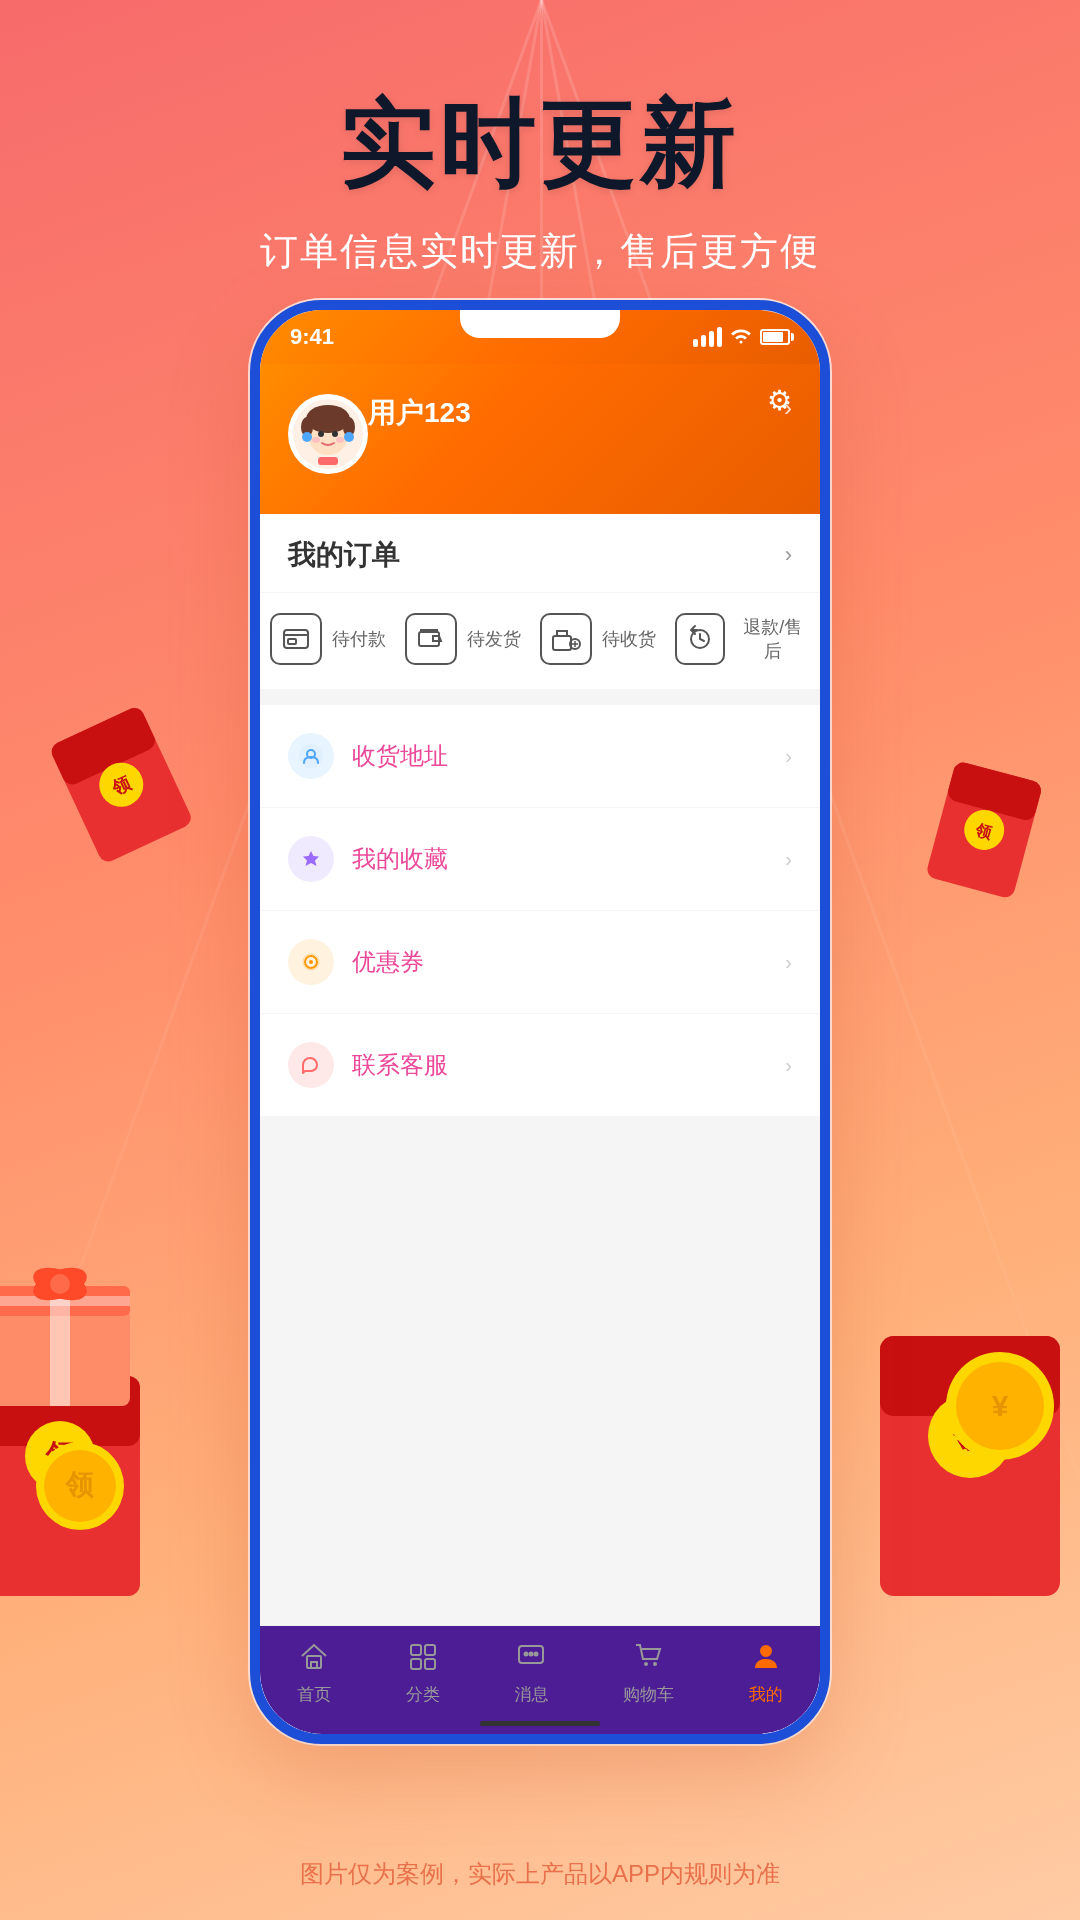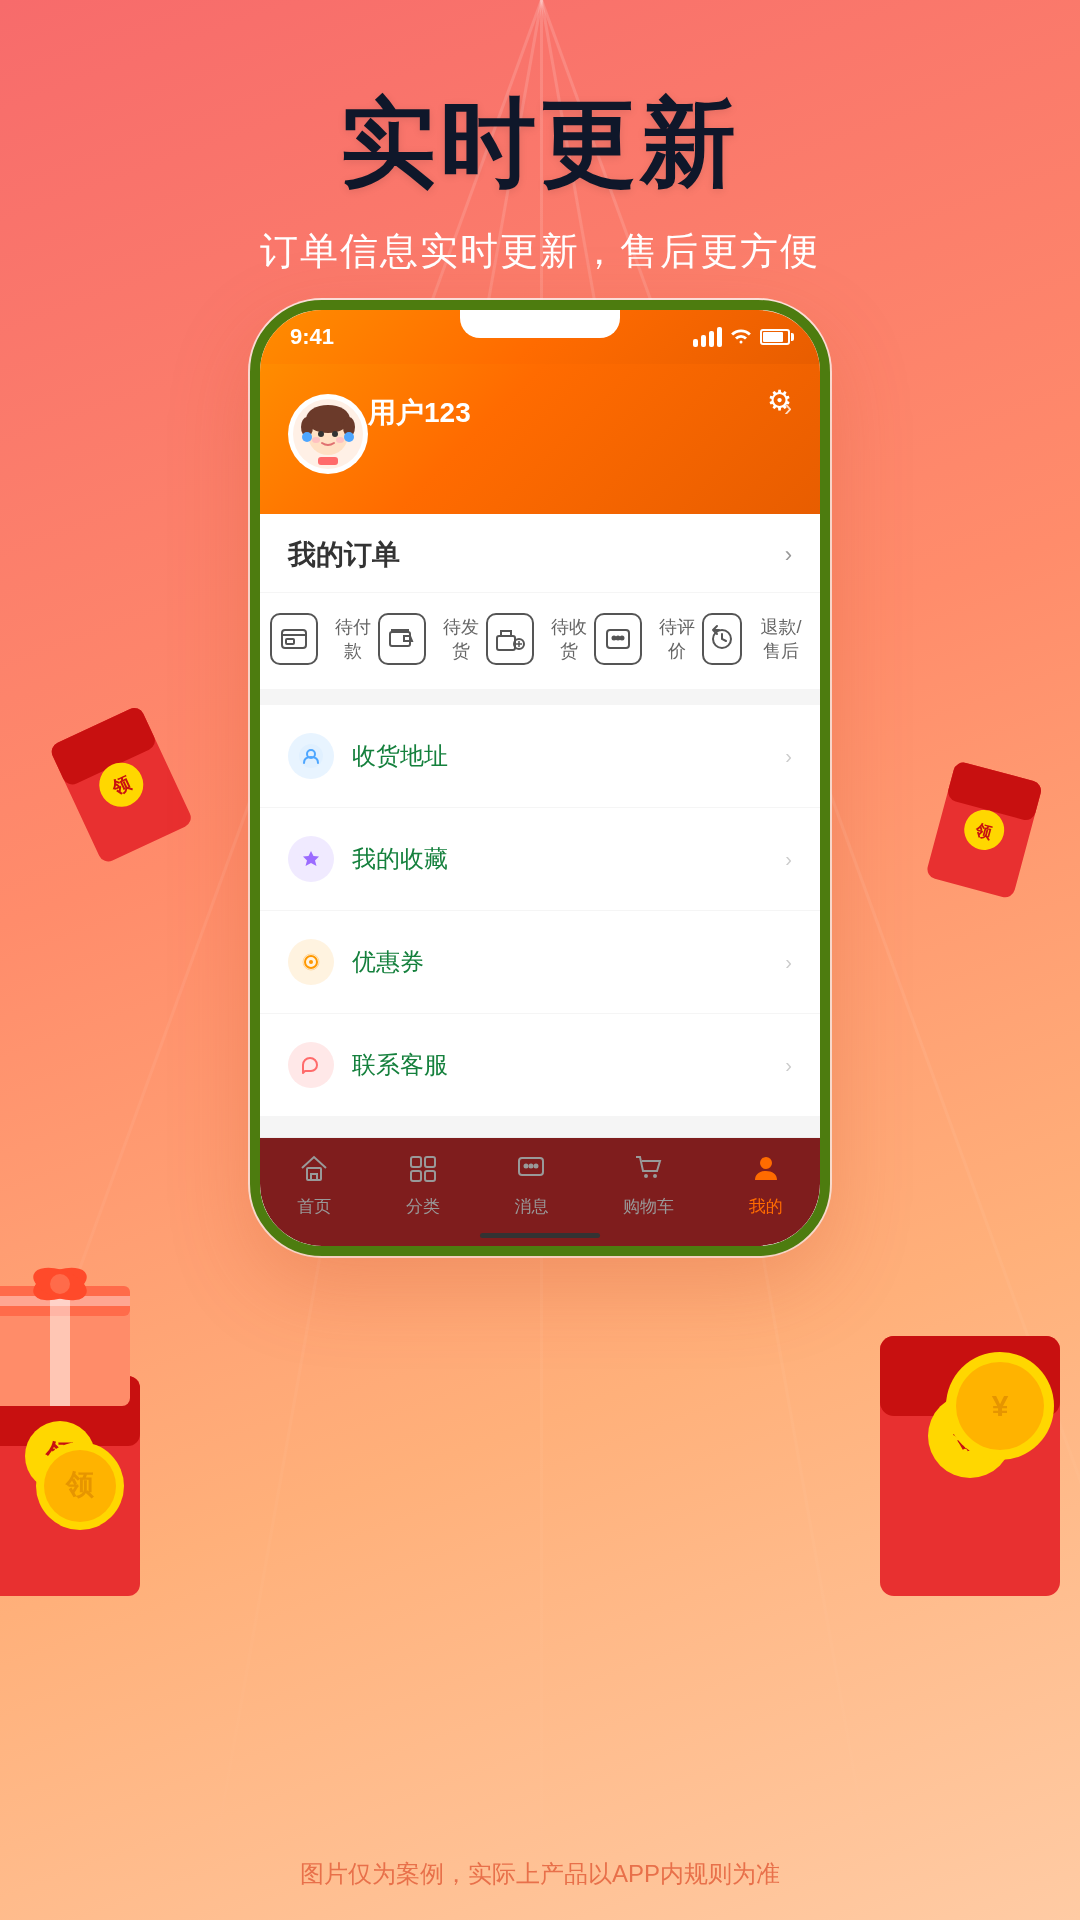--- a/index.html
+++ b/index.html
@@ -48,24 +48,24 @@
       position: absolute;
       top: 300px;
       left: 50%;
       transform: translateX(-50%);
       z-index: 3;
       width: 580px;
     }
 
     .phone-frame {
       width: 580px;
-      height: 956px;
+      height: 1444px;
       background: #f5f5f5;
       border-radius: 72px;
-      border: 10px solid #4d7c0f;
+      border: 10px solid #1d4ed8;
       box-shadow: 0 30px 80px rgba(200,80,40,0.25), 0 0 0 2px rgba(255,255,255,0.8);
       overflow: hidden;
       position: relative;
     }
 
     
     .status-bar {
       background: linear-gradient(135deg, #ff8c00 0%, #ff6b00 50%, #e85d00 100%);
       height: 54px;
       display: flex;
@@ -268,34 +268,34 @@
       background: #fff3e0;
       color: #ff9800;
     }
     .menu-icon-red {
       background: #ffe8e8;
       color: #ff6b6b;
     }
     .menu-text {
       flex: 1;
       font-size: 24px;
-      color: #15803d;
+      color: #ec4899;
     }
     .menu-arrow {
       color: #ccc;
       font-size: 20px;
     }
 
     
     .bottom-nav {
       position: absolute;
       bottom: 0;
       left: 0;
       right: 0;
-      background: #7f1d1d;
+      background: #4c1d95;
       border-top: 1px solid #eee;
       display: flex;
       justify-content: space-around;
       padding: 16px 0 28px;
       border-radius: 0 0 62px 62px;
     }
     .nav-item {
       display: flex;
       flex-direction: column;
       align-items: center;
@@ -532,31 +532,20 @@
             <svg width="30" height="30" viewBox="0 0 30 30" fill="none" stroke="#555" stroke-width="2">
               <rect x="2" y="12" width="18" height="14" rx="2"></rect>
               <path d="M6 12V7h10v5"></path>
               <circle cx="24" cy="20" r="5"></circle>
               <path d="M21 20h6M24 17v6" stroke-width="1.5"></path>
             </svg>
           </div>
           <span class="tab-label">待收货</span>
         </div>
 
-        <div class="order-tab">
-          <div class="tab-icon">
-            <svg width="30" height="30" viewBox="0 0 30 30" fill="none" stroke="#555" stroke-width="2">
-              <rect x="4" y="6" width="22" height="18" rx="3"></rect>
-              <circle cx="11" cy="14" r="1.5" fill="#555"></circle>
-              <circle cx="15" cy="14" r="1.5" fill="#555"></circle>
-              <circle cx="19" cy="14" r="1.5" fill="#555"></circle>
-            </svg>
-          </div>
-          <span class="tab-label">待评价</span>
-        </div>
 
         <div class="order-tab">
           <div class="tab-icon">
             <svg width="30" height="30" viewBox="0 0 30 30" fill="none" stroke="#555" stroke-width="2">
               <path d="M6 15a9 9 0 1018 0 9 9 0 00-18 0z"></path>
               <path d="M15 10v5l4 2M10 10l-4-4m0 0l4-4m-4 4h6" stroke-linecap="round"></path>
             </svg>
           </div>
           <span class="tab-label">退款/售后</span>
         </div>

